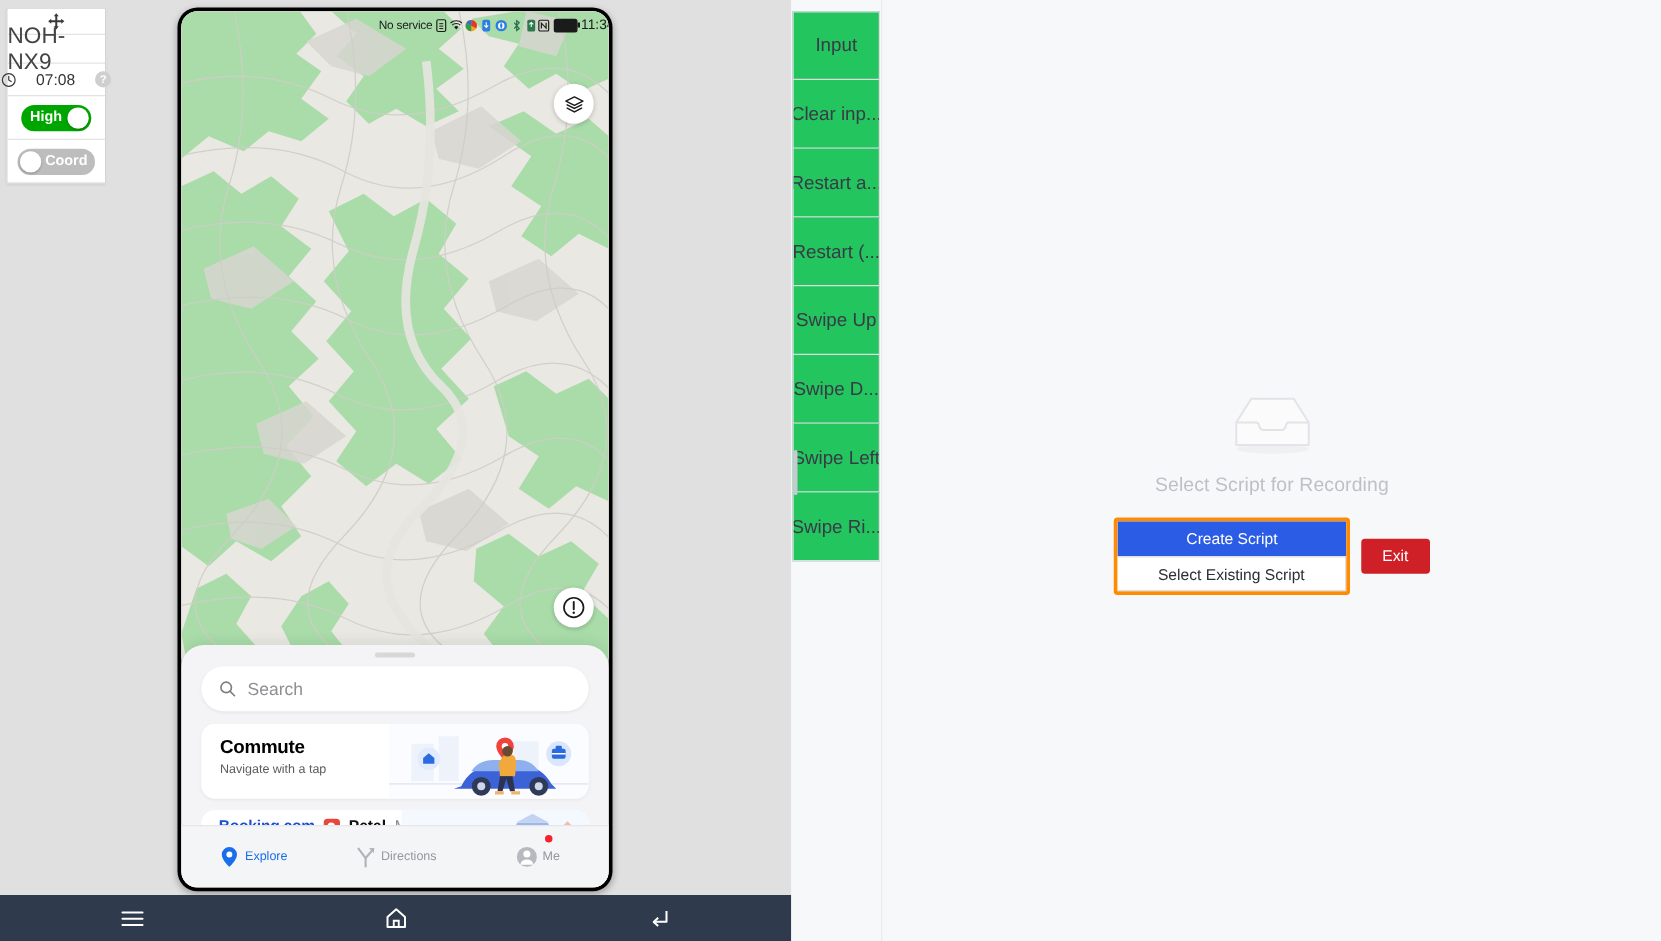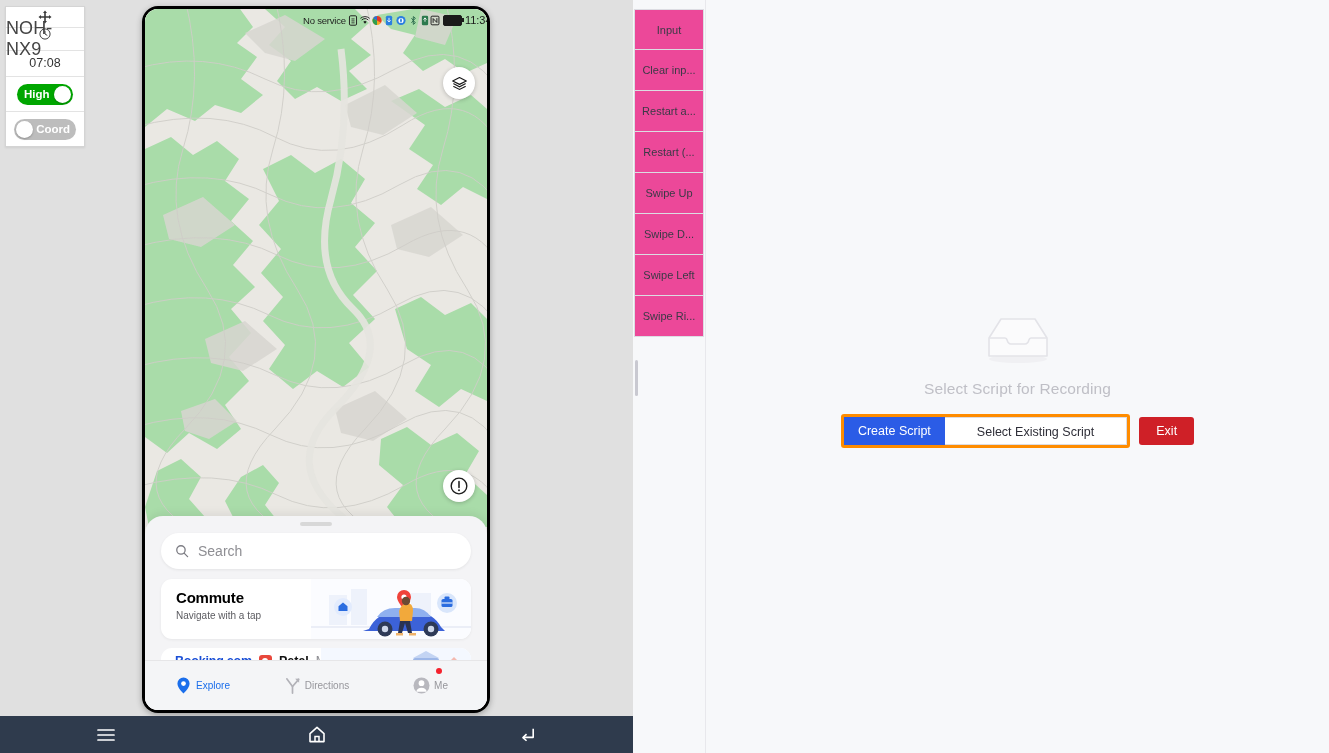--- a/index.html
+++ b/index.html
@@ -19,21 +19,21 @@
     position:absolute;left:5px;top:6px;width:78px;
     background:#fff;border:1px solid #d4d4d4;
     box-shadow:0 1px 2px rgba(0,0,0,.08);
     font-size:12px;color:#333;
   }
   .dp-row{border-bottom:1px solid #e3e3e3;display:flex;align-items:center;justify-content:center;}
   .dp-row:last-child{border-bottom:none;}
   #drag-handle{height:20px;cursor:move;}
   #drag-handle svg{display:block;}
   #device-name{height:22px;font-size:18px;color:#444;letter-spacing:.1px;}
-  #time-row{height:25px;gap:16px;flex-direction:column;}
+  #time-row{height:25px;gap:16px;}
   #time-row .clock{width:12px;height:12px;flex:0 0 auto;}
   #time-val{font-size:12.5px;color:#333;}
   #help-badge{
     width:13px;height:13px;border-radius:50%;background:#cfcfcf;color:#fff;
     font-size:9px;line-height:13px;text-align:center;font-weight:bold;flex:0 0 auto;
   }
   #quality-row,#coord-row{height:34px;}
   .toggle{
     width:56px;height:21px;border-radius:11px;position:relative;display:flex;align-items:center;
     font-size:11.5px;font-weight:bold;color:#fff;box-sizing:border-box;
@@ -122,22 +122,22 @@
     position:absolute;left:0;top:716px;width:633px;height:37px;background:#2f3b4d;display:flex;
   }
   #navbar .nb{flex:1;display:flex;align-items:center;justify-content:center;}
   
   #toolbar{
     position:absolute;left:633px;top:0;width:72px;height:753px;background:#f7f8fa;
     border-right:1px solid #e8e8ec;
   }
   #toolbar-list{position:absolute;left:1px;top:9px;width:70px;}
   .tb-btn{
-    height:41px;border:1px solid #dcdce2;border-top:none;background:#ec4899;display:flex;
-    align-items:center;justify-content:center;font-size:11px;color:#3a3a46;
+    height:55px;border:1px solid #dcdce2;border-top:none;background:#22c55e;display:flex;
+    align-items:center;justify-content:center;font-size:15px;color:#3a3a46;
     white-space:nowrap;overflow:hidden;cursor:pointer;box-sizing:border-box;
   }
   .tb-btn:first-child{border-top:1px solid #dcdce2;}
   #tb-scrollbar{position:absolute;left:2px;top:360px;width:3px;height:36px;background:#c9c9d1;border-radius:2px;}
   
   #right-pane{position:absolute;left:706px;top:0;right:0;height:753px;background:#f7f8fa;}
   #empty-wrap{position:absolute;left:0;right:0;top:310px;text-align:center;}
   #empty-icon{display:block;margin:0 auto;}
   #empty-title{margin-top:14px;font-size:15.5px;color:#bfbfc6;letter-spacing:.1px;}
   #btn-group{
@@ -150,21 +150,21 @@
   }
   #select-existing-btn{
     background:#fff;color:#2e2e38;font-size:12.5px;padding:0 32px;height:28px;line-height:28px;
     border:1px solid #dcdce2;border-left:none;cursor:pointer;font-family:inherit;
   }
   #exit-btn{
     background:#cf2027;color:#fff;font-size:12.5px;padding:0 17px;height:28px;line-height:28px;
     border:none;border-radius:3px;cursor:pointer;margin-left:9px;vertical-align:middle;font-family:inherit;
   }
   #actions-row{margin-top:16px;display:flex;align-items:center;justify-content:center;}
-  #actions-row #btn-group{margin-top:0;}
+  #actions-row #btn-group{margin-top:0;flex-direction:column;}
 </style>
 </head>
 <body>
 
 <div id="left-pane"></div>
 
 <div id="device-panel">
 
   <div class="dp-row" id="drag-handle">
     <svg width="14" height="14" viewBox="0 0 14 14">

